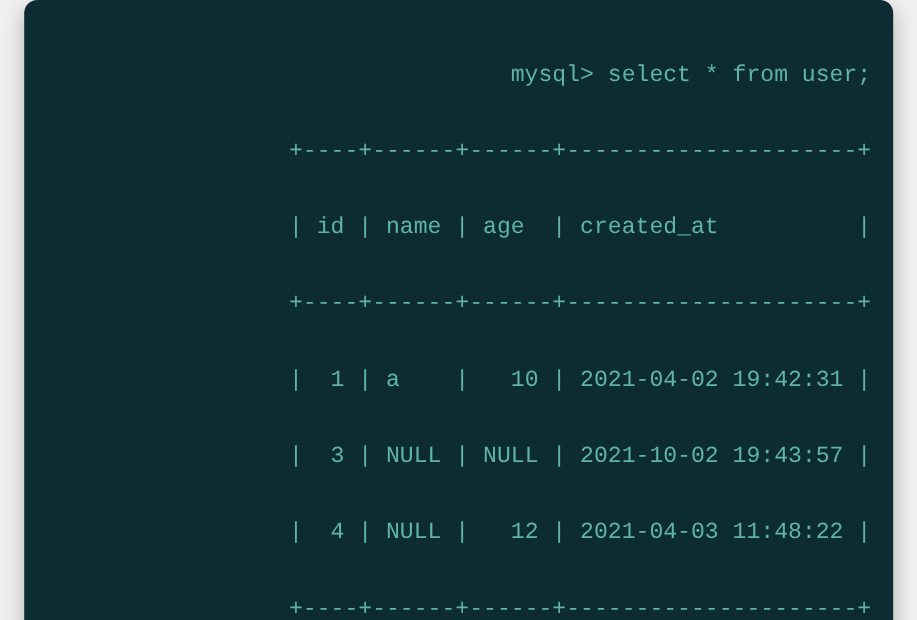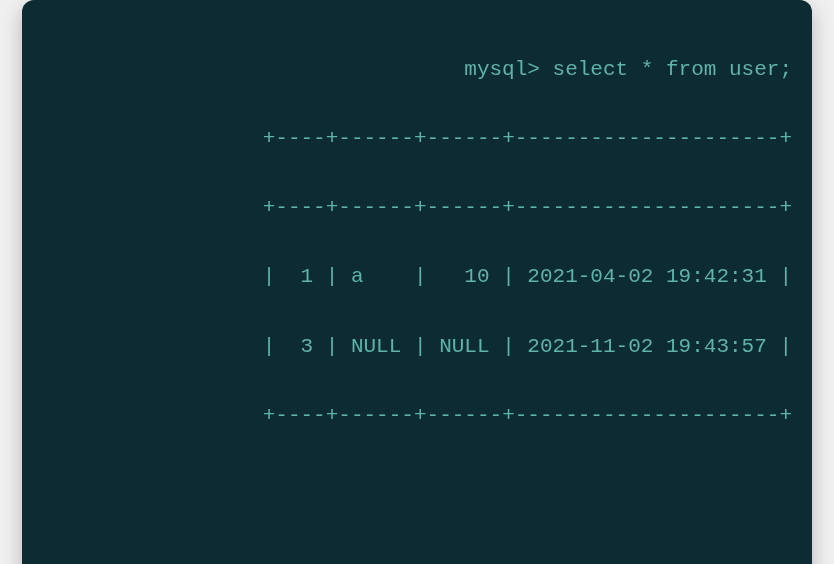--- a/index.html
+++ b/index.html
@@ -32,21 +32,23 @@
       display: block;
       text-align: right;
     }
   </style>
 </head>
 <body>
 
 <div class="terminal">
 <span class="line"><span>mysql&gt;</span> <span>select * from user;</span></span>
 <span class="line">+----+------+------+---------------------+</span>
+<span class="line">| id | name | age  | created_at          |</span>
 <span class="line">+----+------+------+---------------------+</span>
 <span class="line">|  1 | a    |   10 | 2021-04-02 19:42:31 |</span>
-<span class="line">|  3 | NULL | NULL | 2021-11-02 19:43:57 |</span>
+<span class="line">|  3 | NULL | NULL | 2021-10-02 19:43:57 |</span>
+<span class="line">|  4 | NULL |   12 | 2021-04-03 11:48:22 |</span>
 <span class="line">+----+------+------+---------------------+</span>
 
 
 
 
 </div>
 
 </body></html>

